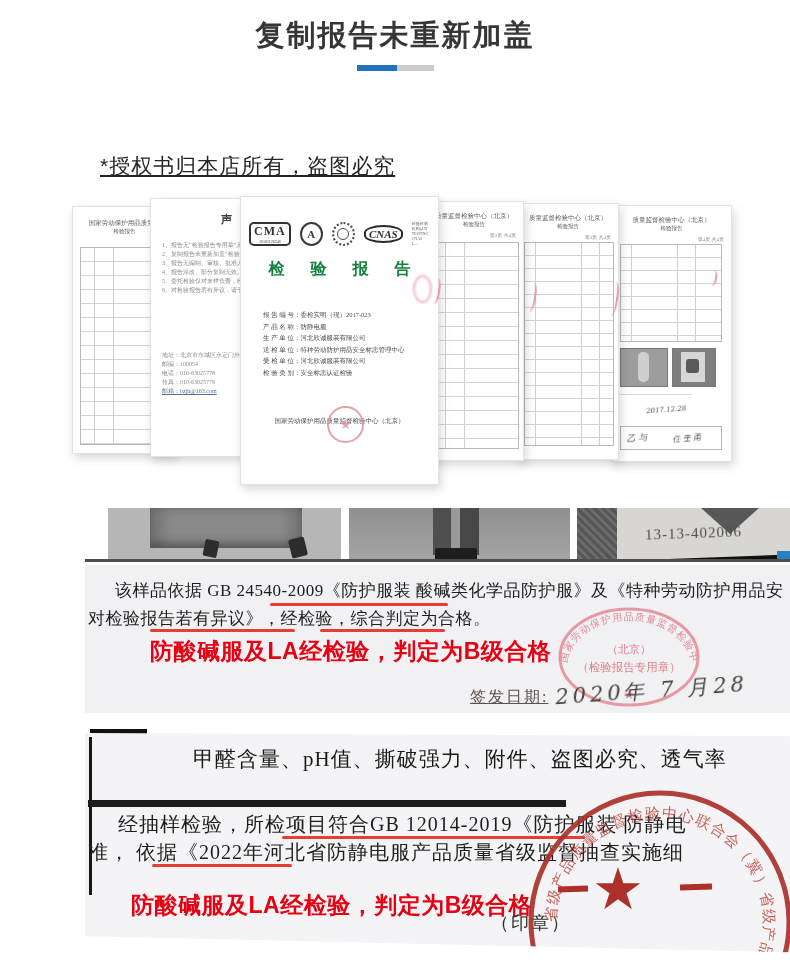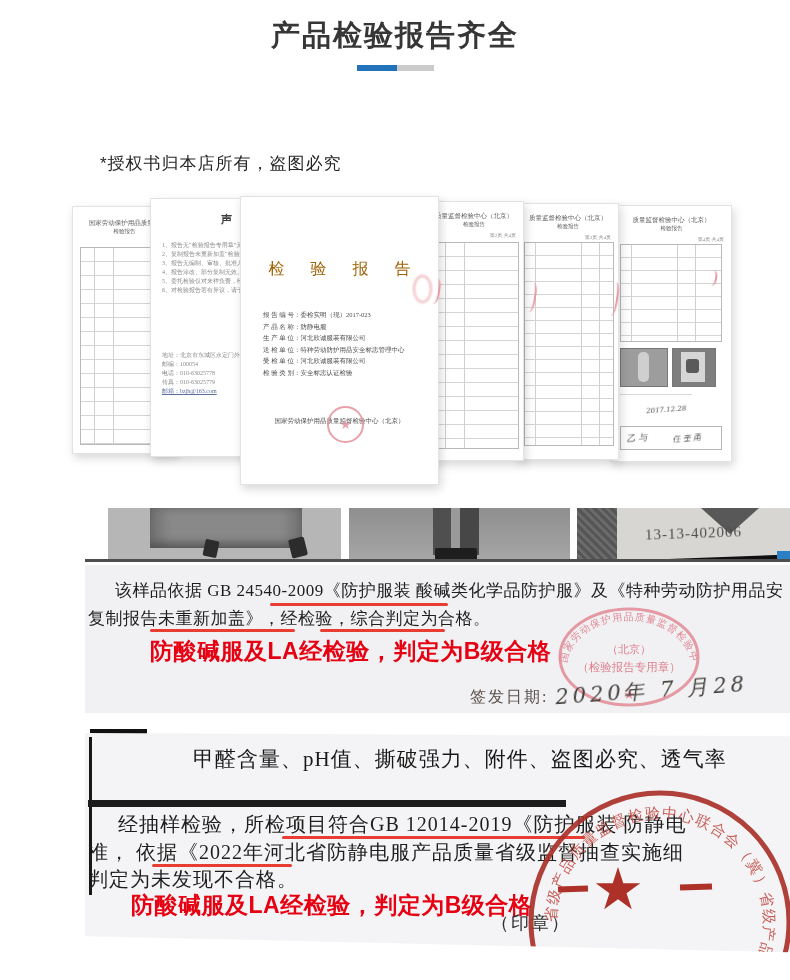--- a/index.html
+++ b/index.html
@@ -9,21 +9,21 @@
 
   
   .title{left:0;right:0;top:16px;text-align:center;font-size:29px;font-weight:bold;
          color:#363636;letter-spacing:2px;}
   .divider{left:0;right:0;top:65px;text-align:center;font-size:0;}
   .divider .bar{display:inline-block;height:6px;vertical-align:top;}
   .bar-blue{width:40px;background:#2272b9;}
   .bar-gray{width:37px;background:#cbcbcb;}
   .subtitle{left:0;right:0;top:86px;text-align:center;font-size:16px;color:#595959;
             letter-spacing:3px;}
-  .auth{left:100px;top:152px;font-size:17px;color:#252525;letter-spacing:1px;}
+  .auth{left:100px;top:152px;font-size:21px;color:#252525;letter-spacing:1px;text-decoration:underline;}
 
   
   .doc{position:absolute;background:#fff;border:1px solid #e3e3e3;
        box-shadow:2px 4px 9px rgba(0,0,0,.16);overflow:hidden;
        font-family:"Liberation Serif","DejaVu Serif",serif;color:#6f6f6f;}
   .t6{font-size:6px;line-height:9px;color:#8a8a8a;filter:blur(.2px);white-space:nowrap;}
   .t65{font-size:6.5px;line-height:11.5px;color:#555;filter:blur(.25px);white-space:nowrap;}
   .mini-table{position:absolute;border:1px solid #b9b9b9;
       background:
         repeating-linear-gradient(to bottom,transparent 0 13px,#d4d4d4 13px 14px),
@@ -44,21 +44,21 @@
   .logo-circ{width:20px;height:20px;border:2px solid #3a3a3a;border-radius:50%;
              font-size:11px;font-weight:bold;color:#3a3a3a;display:flex;align-items:center;
              justify-content:center;}
   .logo-iso{width:20px;height:20px;border:2px dotted #4a4a4a;border-radius:50%;
             display:flex;align-items:center;justify-content:center;}
   .logo-iso::after{content:"";width:10px;height:10px;border:1px solid #4a4a4a;border-radius:50%;}
   .logo-cnas{font-weight:bold;font-style:italic;font-size:11px;color:#2c2c2c;
              border:2px solid #2c2c2c;border-radius:50% / 42%;padding:1px 3px;}
   .cnas-side{display:flex;flex-direction:column;font-size:4px;line-height:5px;color:#666;}
   .cover-title{position:absolute;left:0;right:0;top:62px;text-align:center;font-size:16px;
-      font-weight:normal;color:#a16207;letter-spacing:11px;text-indent:11px;}
+      font-weight:bold;color:#15803d;letter-spacing:11px;text-indent:11px;}
   .cover-fields{position:absolute;left:22px;top:112px;}
   .cover-fields .row{font-size:6.5px;line-height:11.5px;color:#4c4c4c;filter:blur(.25px);
       white-space:nowrap;}
   .cover-footer{position:absolute;left:0;right:0;top:218px;text-align:center;}
   .pink-stamp-sm{position:absolute;width:33px;height:33px;border:2px solid #e2919c;
       border-radius:50%;color:#e2919c;font-size:13px;display:flex;align-items:center;
       justify-content:center;opacity:.85;filter:blur(.3px);}
   .pink-dot{position:absolute;width:15px;height:24px;border:2px solid #ecb6bd;
       border-radius:50%;filter:blur(1px);}
   .pinkmark{position:absolute;width:9px;border-right:2px solid #e79aa6;
@@ -115,21 +115,21 @@
       white-space:nowrap;color:#191919;}
   .seal-note{position:absolute;left:406px;top:178px;font-size:18px;letter-spacing:2px;
       color:#2e2e2e;}
   .stamp-svg{position:absolute;pointer-events:none;}
 </style>
 </head>
 <body>
 
 <div class="page">
 
-  <div class="abs title">产品检验报告齐全</div>
+  <div class="abs title">复制报告未重新加盖</div>
   <div class="abs divider">
     <span class="bar bar-blue"></span><span class="bar bar-gray"></span>
   </div>
   <div class="abs auth">*授权书归本店所有，盗图必究</div>
 
   <div class="doc" style="left:72px;top:206px;width:103px;height:246px;z-index:4;">
     <div class="doc-header" style="top:12px;">国家劳动保护用品质量监</div>
     <div class="doc-header" style="top:21px;font-size:5.5px;">检验报告</div>
     <div class="mini-table" style="left:7px;top:40px;width:88px;height:196px;"></div>
   </div>
@@ -147,20 +147,32 @@
     <div class="abs" style="left:11px;top:152px;">
       <div class="t6">地址：北京市东城区永定门外 42 号</div>
       <div class="t6">邮编：100054</div>
       <div class="t6">电话：010-63025778</div>
       <div class="t6">传真：010-63025779</div>
       <div class="t6" style="color:#5a6f9a;text-decoration:underline;">邮箱：bzjh@163.com</div>
     </div>
   </div>
 
   <div class="doc" style="left:240px;top:196px;width:197px;height:287px;z-index:6;">
+    <div class="logos">
+      <span class="logo-cma"><span>CMA</span><small>16101126246</small></span>
+      <span class="logo-circ">A</span>
+      <span class="logo-iso"></span>
+      <span class="logo-cnas">CNAS</span>
+      <span class="cnas-side">
+        <span>检验检测</span>
+          <span>机构认可</span>
+          <span>TESTING</span>
+          <span>CNAS L…</span>
+      </span>
+    </div>
     <div class="cover-title">检 验 报 告</div>
     <div class="pink-dot" style="left:172px;top:78px;"></div>
     <div class="cover-fields">
       <div class="row"><span>报 告 编 号：</span><span>委检实明（现）2017-023</span></div>
       <div class="row"><span>产 品 名 称：</span><span>防静电服</span></div>
       <div class="row"><span>生 产 单 位：</span><span>河北欣诚服装有限公司</span></div>
       <div class="row"><span>送 检 单 位：</span><span>特种劳动防护用品安全标志管理中心</span></div>
       <div class="row"><span>受 检 单 位：</span><span>河北欣诚服装有限公司</span></div>
       <div class="row"><span>检 验 类 别：</span><span>安全标志认证检验</span></div>
     </div>
@@ -220,50 +232,49 @@
   <div class="strip-photo p4">
     <div class="tri"></div>
     <div class="label-num">13-13-402006</div>
     <div class="sliver"></div>
     <div class="bluechip"></div>
   </div>
   <div class="abs strip-line"></div>
 
   <div class="cert cert1">
     <div class="scan-line" style="left:30px;top:14px;">该样品依据 GB 24540-2009《防护服装 酸碱类化学品防护服》及《特种劳动防护用品安</div>
-    <div class="scan-line" style="left:3px;top:42px;">复制报告未重新加盖》，经检验，综合判定为合格。</div>
+    <div class="scan-line" style="left:3px;top:42px;">对检验报告若有异议》，经检验，综合判定为合格。</div>
     <div class="red-underline" style="left:185px;top:38px;width:178px;"></div>
     <div class="red-underline" style="left:65px;top:64px;width:145px;"></div>
     <div class="red-underline" style="left:235px;top:64px;width:125px;"></div>
     <div class="red-em" style="left:65px;top:71px;">防酸碱服及LA经检验，判定为B级合格</div>
 
     <svg class="stamp-svg" style="left:468px;top:36px;" width="152" height="115" viewBox="0 0 152 115">
       <ellipse cx="76" cy="56" rx="69" ry="48" fill="none" stroke="#e28f9a" stroke-width="3" opacity=".9"></ellipse>
       <path id="arcTop" d="M 14 64 A 62 45 0 1 1 138 64" fill="none"></path>
       <text font-size="10" fill="#df8490" letter-spacing="1" opacity=".95" style="font-family:'Liberation Serif',serif;">
         <textPath href="#arcTop" startOffset="2">国家劳动保护用品质量监督检验中心</textPath>
       </text>
       <text x="76" y="52" text-anchor="middle" font-size="11" fill="#dd7f8b" style="font-family:'Liberation Serif',serif;">（北京）</text>
       <text x="76" y="70" text-anchor="middle" font-size="11.5" fill="#dd7f8b" style="font-family:'Liberation Serif',serif;">（检验报告专用章）</text>
       <text x="76" y="98" text-anchor="middle" font-size="13" fill="#e28f9a">★</text>
     </svg>
 
-    <div class="issue-label" style="left:385px;top:122px;">签发日期:</div>
+    <div class="issue-label" style="left:385px;top:122px;text-decoration:underline;">签发日期:</div>
     <div class="handwrite" style="left:470px;top:112px;">2020年 7 月28</div>
   </div>
 
   <div class="abs tl-bar"></div>
 
   <div class="cert cert2">
     <div class="vrule"></div>
     <div class="items-line">甲醛含量、pH值、撕破强力、附件、盗图必究、透气率</div>
     <div class="band"></div>
     <div class="c2-line" style="left:33px;top:78px;">经抽样检验，所检项目符合GB 12014-2019《防护服装 防静电</div>
     <div class="c2-line" style="left:3px;top:106px;">准， 依据《2022年河北省防静电服产品质量省级监督抽查实施细</div>
-    <div class="c2-line" style="left:3px;top:133px;">判定为未发现不合格。</div>
     <div class="red-underline" style="left:197px;top:103px;width:303px;"></div>
     <div class="red-underline" style="left:67px;top:131px;width:140px;"></div>
     <div class="red-em" style="left:46px;top:157px;">防酸碱服及LA经检验，判定为B级合格</div>
     <div class="seal-note">（印章）</div>
 
     <svg class="stamp-svg" style="left:0;top:0;" width="705" height="227" viewBox="0 0 705 227">
       <circle cx="575" cy="189" r="129" fill="none" stroke="#a93129" stroke-width="5" opacity=".92"></circle>
       <path id="ringB" d="M 471 189 A 104 104 0 1 1 679 189 A 104 104 0 1 1 471 189" fill="none"></path>
       <text font-size="15" fill="#bf443c" letter-spacing="1.5" opacity=".85" style="font-family:'Liberation Serif',serif;filter:blur(.3px);">
         <textPath href="#ringB">省级产品质量监督检验中心联合会（冀）省级产品质量监督检验中心联合会</textPath>

